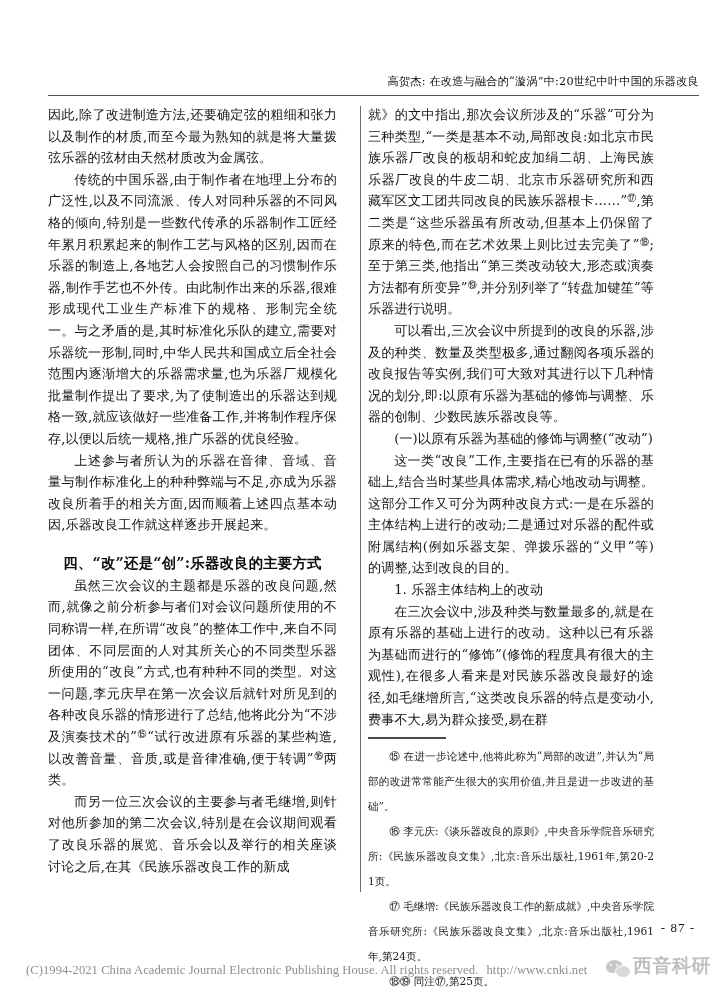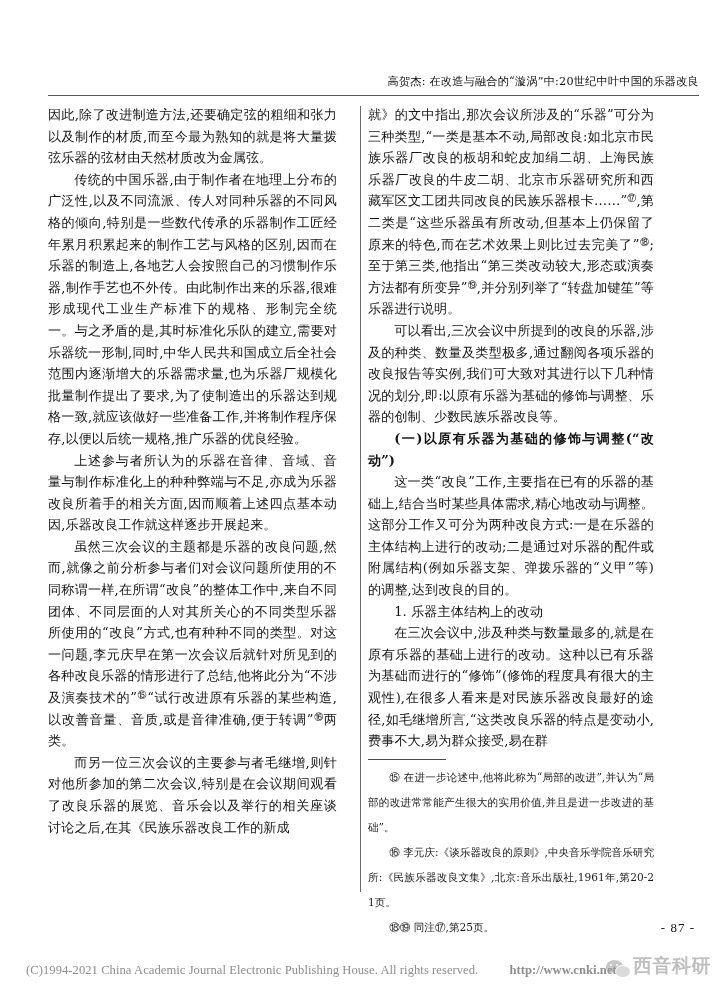--- a/index.html
+++ b/index.html
@@ -87,21 +87,21 @@
     margin: 16px 0 1px 0;
     font-size: 14.4px;
     line-height: 22px;
     font-weight: bold;
     text-align: center;
     letter-spacing: 0.2px;
     color: #0d0d0d;
   }
 
   .sub {
-    font-weight: bold;
+    font-weight: normal;
   }
 
   sup.fn {
     font-size: 9px;
     vertical-align: 0.42em;
     line-height: 0;
     letter-spacing: 0;
   }
 
   
@@ -138,21 +138,21 @@
   .copyright {
     position: absolute;
     left: 26px;
     top: 963px;
     font-family: "Liberation Serif", "DejaVu Serif", serif;
     font-size: 12.6px;
     color: #8e8e8e;
     white-space: nowrap;
     letter-spacing: 0.05px;
   }
-  .copyright .url { margin-left: 28px; font-weight: bold; }
+  .copyright .url { margin-left: 5px; }
 
   .watermark {
     position: absolute;
     right: 10px;
     top: 953px;
     display: flex;
     align-items: flex-end;
     gap: 3px;
     opacity: 0.55;
   }
@@ -204,20 +204,21 @@
 
     <div class="col col-left">
 
       <p class="cn">因此,除了改进制造方法,还要确定弦的粗细和张力以及制作的材质,而至今最为熟知的就是将大量拨弦乐器的弦材由天然材质改为金属弦。</p>
 
 
       <p class="cn indent">传统的中国乐器,由于制作者在地理上分布的广泛性,以及不同流派、传人对同种乐器的不同风格的倾向,特别是一些数代传承的乐器制作工匠经年累月积累起来的制作工艺与风格的区别,因而在乐器的制造上,各地艺人会按照自己的习惯制作乐器,制作手艺也不外传。由此制作出来的乐器,很难形成现代工业生产标准下的规格、形制完全统一。与之矛盾的是,其时标准化乐队的建立,需要对乐器统一形制,同时,中华人民共和国成立后全社会范围内逐渐增大的乐器需求量,也为乐器厂规模化批量制作提出了要求,为了使制造出的乐器达到规格一致,就应该做好一些准备工作,并将制作程序保存,以便以后统一规格,推广乐器的优良经验。</p>
 
       <p class="cn indent">上述参与者所认为的乐器在音律、音域、音量与制作标准化上的种种弊端与不足,亦成为乐器改良所着手的相关方面,因而顺着上述四点基本动因,乐器改良工作就这样逐步开展起来。</p>
 
+      <h2 class="sec">四、“改”还是“创”:乐器改良的主要方式</h2>
 
       <p class="cn indent">
         <span>虽然三次会议的主题都是乐器的改良问题,然而,就像之前分析参与者们对会议问题所使用的不同称谓一样,在所谓“改良”的整体工作中,来自不同团体、不同层面的人对其所关心的不同类型乐器所使用的“改良”方式,也有种种不同的类型。对这一问题,李元庆早在第一次会议后就针对所见到的各种改良乐器的情形进行了总结,他将此分为“不涉及演奏技术的”</span><sup class="fn">⑮</sup><span>“试行改进原有乐器的某些构造,以改善音量、音质,或是音律准确,便于转调”</span><sup class="fn">⑯</sup><span>两类。</span>
       </p>
 
       <p class="cn indent">而另一位三次会议的主要参与者毛继增,则针对他所参加的第二次会议,特别是在会议期间观看了改良乐器的展览、音乐会以及举行的相关座谈讨论之后,在其《民族乐器改良工作的新成</p>
     </div>
 
     <div class="col col-right">
 
@@ -237,20 +238,24 @@
 
       <div class="fn-rule"></div>
 
       <p class="fnote">
         <span>⑮</span>
         <span>在进一步论述中,他将此称为“局部的改进”,并认为“局部的改进常常能产生很大的实用价值,并且是进一步改进的基础”。</span>
       </p>
       <p class="fnote">
         <span>⑯</span>
         <span>李元庆:《谈乐器改良的原则》,中央音乐学院音乐研究所:《民族乐器改良文集》,北京:音乐出版社,1961年,第20-21页。</span>
+      </p>
+      <p class="fnote">
+        <span>⑰</span>
+        <span>毛继增:《民族乐器改良工作的新成就》,中央音乐学院音乐研究所:《民族乐器改良文集》,北京:音乐出版社,1961年,第24页。</span>
       </p>
       <p class="fnote">
         <span>⑱⑲</span>
         <span>同注⑰,第25页。</span>
       </p>
     </div>
   </div>
 
   <div class="pagenum">- 87 -</div>
 

